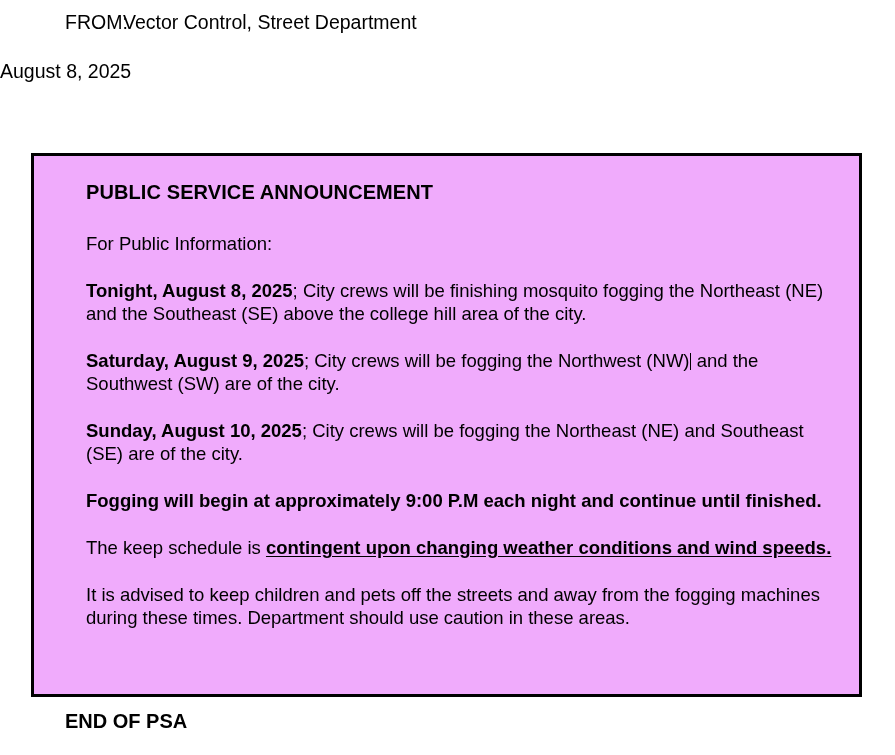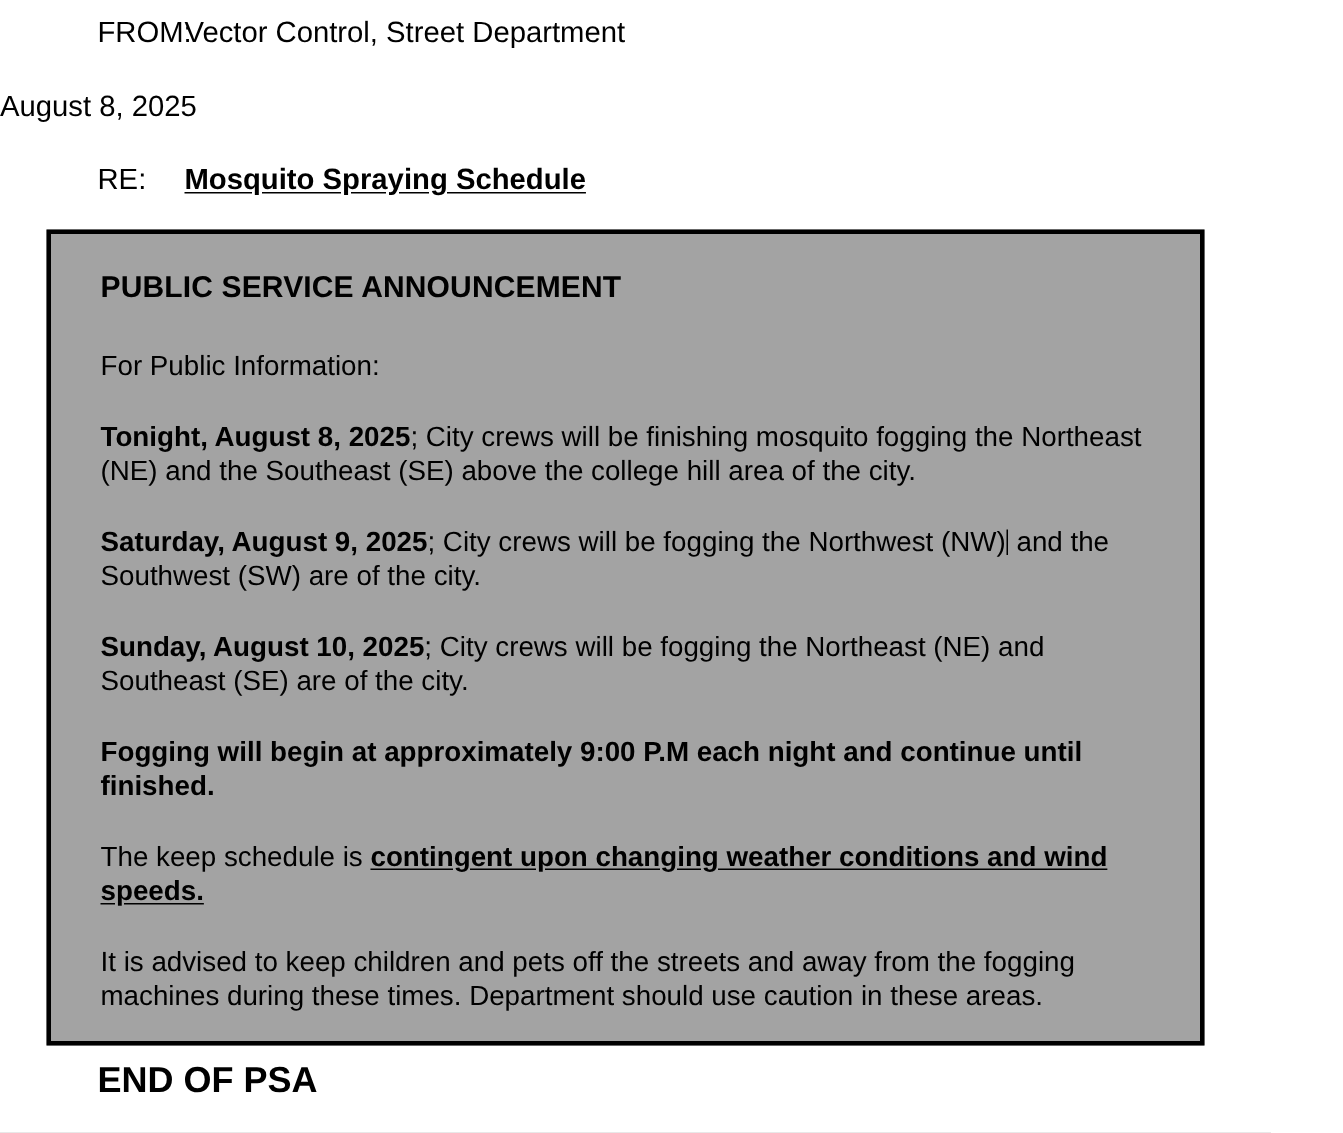--- a/index.html
+++ b/index.html
@@ -49,25 +49,26 @@
     font-weight: bold;
     text-decoration: underline;
     text-underline-offset: 2px;
   }
 
   
   .psa-box {
     position: absolute;
     left: 31px;
     top: 153px;
-    width: 772px;
+    width: 831px;
     height: 544px;
     box-sizing: border-box;
     border: 3px solid #000000;
-    background: #a3a3a3;
+    background: #f0abfc;
+    padding-left: 19px;
   }
   .psa-inner {
     padding: 24px 18px 0 33px;
   }
 
   .psa-title {
     font-size: 20px;
     font-weight: bold;
     line-height: 24px;
     letter-spacing: 0.1px;
@@ -110,45 +111,41 @@
     color: #1a1ad6;
     text-decoration: underline;
     text-underline-offset: 2px;
   }
 
   
   .psa-end {
     position: absolute;
     left: 65px;
     top: 709px;
-    font-size: 24px;
+    font-size: 20px;
     font-weight: bold;
     line-height: 24px;
   }
 </style>
 </head>
 <body>
 
 <div class="page">
 
   <div class="memo-header">
 
     <div class="memo-row">
       <div class="memo-label">FROM:</div>
       <div class="memo-value">Vector Control, Street Department</div>
     </div>
 
     <div class="memo-row">
       <div class="memo-value">August 8, 2025</div>
     </div>
 
-    <div class="memo-row">
-      <div class="memo-label">RE:</div>
-      <div class="memo-value em">Mosquito Spraying Schedule</div>
-    </div>
 
   </div>
 
   <div class="psa-box">
     <div class="psa-inner">
 
       <div class="psa-title">PUBLIC SERVICE ANNOUNCEMENT</div>
 
       <p class="psa-para">For Public Information:</p>
 

